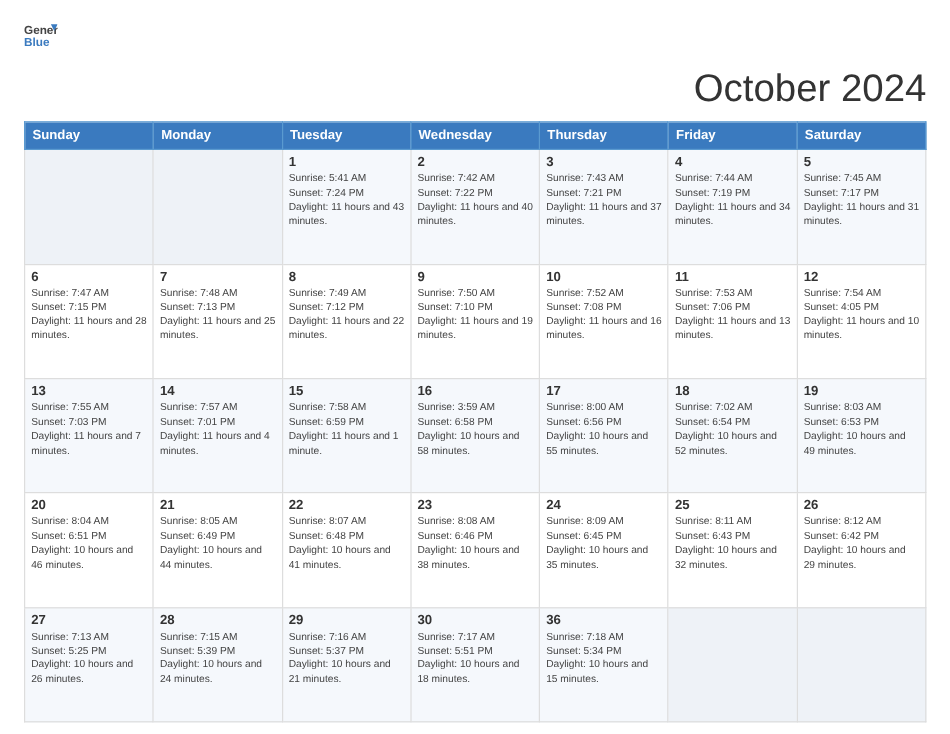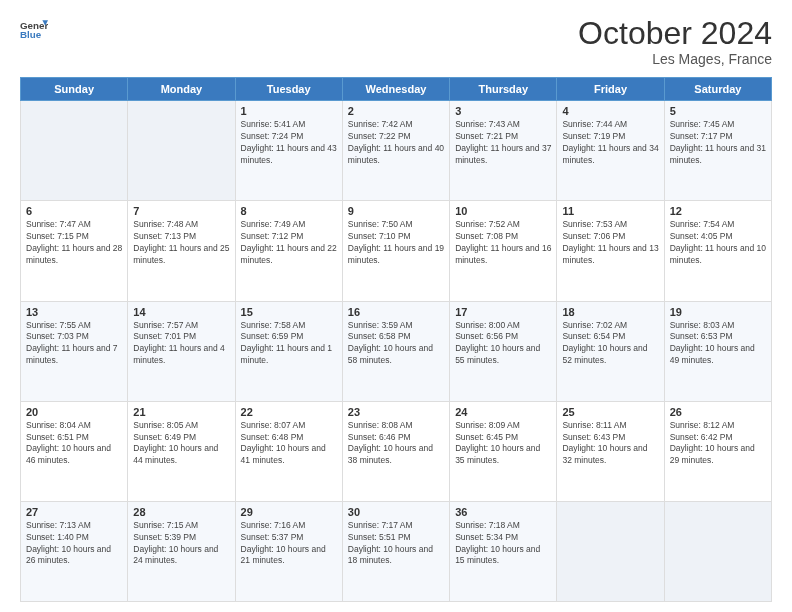--- a/index.html
+++ b/index.html
@@ -26,21 +26,22 @@
     .logo {
       display: flex;
       align-items: center;
       gap: 4px;
     }
     .logo-icon {
       width: 28px;
       height: 28px;
     }
     .title-block {
-      text-align: right;
+      text-align: center;
+      margin-top: 40px;
     }
     .month-title {
       font-size: 32px;
       font-weight: 300;
       color: #333;
       line-height: 1.1;
     }
     .location {
       font-size: 14px;
       color: #555;
@@ -50,21 +51,21 @@
       border: 1px solid #ccc;
       border-collapse: collapse;
       width: 100%;
       table-layout: fixed;
     }
     .calendar th {
       background-color: #3a7abf;
       color: #fff;
       font-size: 11px;
       font-weight: bold;
-      text-align: center;
+      text-align: left;
       padding: 5px 6px;
       border: 1px solid #5a9ad0;
     }
     .calendar td {
       border: 1px solid #ddd;
       vertical-align: top;
       padding: 4px 5px;
       font-size: 9px;
       color: #444;
       height: 88px;
@@ -99,21 +100,20 @@
   <div class="header">
     <div class="logo">
       <svg class="logo-icon" viewBox="0 0 40 40" xmlns="http://www.w3.org/2000/svg">
         <text y="18" font-size="14" font-weight="bold" fill="#444" font-family="Arial">General</text>
         <text y="32" font-size="14" font-weight="bold" fill="#3a7abf" font-family="Arial">Blue</text>
         <polygon points="32,6 40,6 36,14" fill="#3a7abf"></polygon>
       </svg>
     </div>
     <div class="title-block">
       <div class="month-title">October 2024</div>
-      <div class="location">Les Mages, France</div>
     </div>
   </div>
 
   <table class="calendar">
     <thead>
       <tr id="weekday-header">
       <th>Sunday</th>
           <th>Monday</th>
           <th>Tuesday</th>
           <th>Wednesday</th>
@@ -339,21 +339,21 @@
               <div>Sunset: 6:42 PM</div>
               <div>Daylight: 10 hours and 29 minutes.</div>
             </div>
           </td>
         </tr>
         <tr class="row-alt">
           <td>
             <span class="day-num">27</span>
             <div class="day-info">
               <div>Sunrise: 7:13 AM</div>
-              <div>Sunset: 1:40 PM</div>
+              <div>Sunset: 5:25 PM</div>
               <div>Daylight: 10 hours and 26 minutes.</div>
             </div>
           </td>
           <td>
             <span class="day-num">28</span>
             <div class="day-info">
               <div>Sunrise: 7:15 AM</div>
               <div>Sunset: 5:39 PM</div>
               <div>Daylight: 10 hours and 24 minutes.</div>
             </div>

